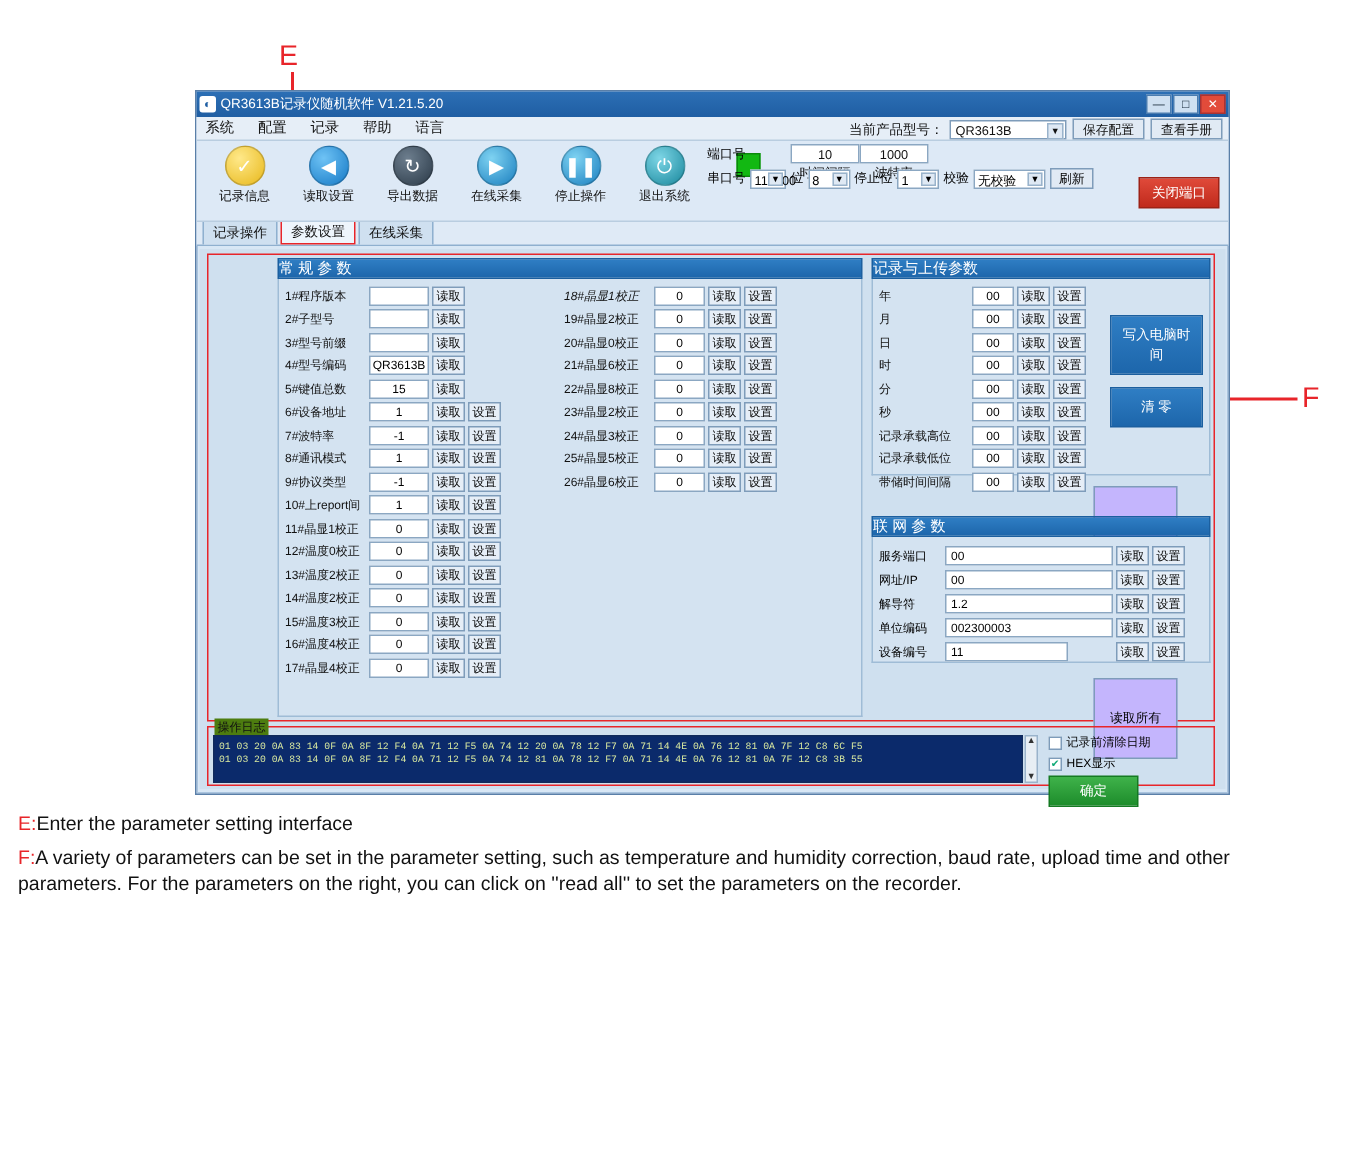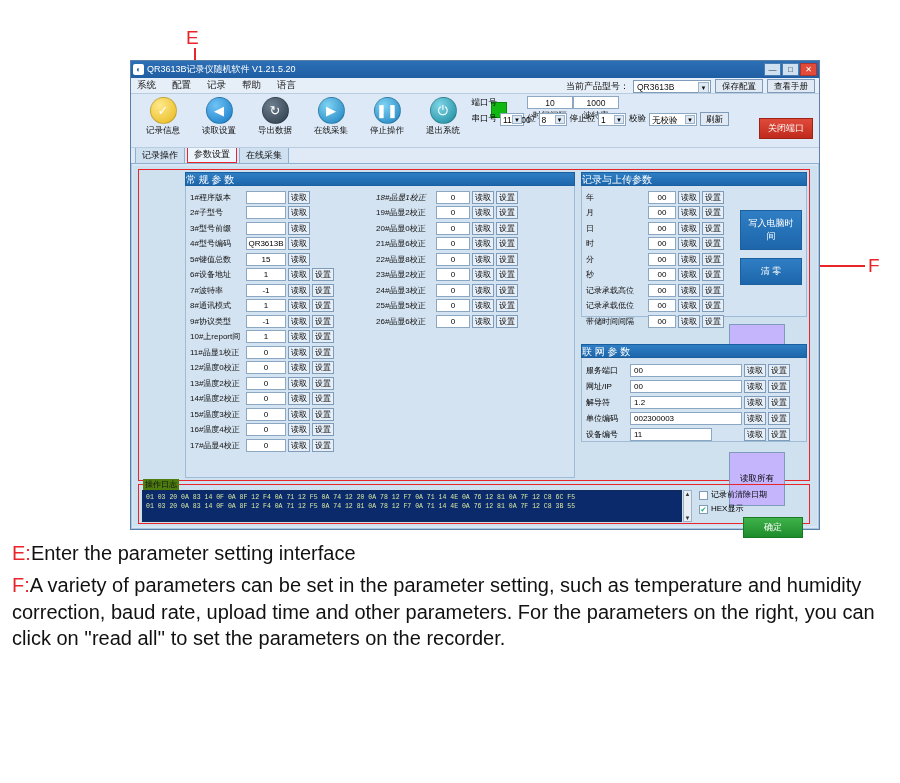--- a/index.html
+++ b/index.html
@@ -284,27 +284,27 @@
     font-size:6px; text-align:center; color:#333;
   }
   .log-right {
     position:absolute; left:560px; top:4px; width:108px; font-size:8px;
   }
   .chk { display:flex; align-items:flex-end; gap:3px; margin-bottom:3px;}
   .chk .box { width:9px; height:9px; border:1px solid #7e9cba; background:#fff; font-size:7px; line-height:8px; text-align:center; color:#1a7; }
   .ok-btn {
     background: linear-gradient(#3fb24a, #1d8c2b);
     border:1px solid #157a22; color:#fff;
-    font-size:9px; text-align:center; padding:3px 0; width:60px; margin-top:2px;margin-left:44px;
+    font-size:9px; text-align:center; padding:3px 0; width:60px; margin-top:2px;
   }
 
   
   .caption {
     position: absolute; left: 12px; top: 540px; width: 876px;
-    font-size: 20px; color: #111; line-height: 1.32;
+    font-size: 13px; color: #111; line-height: 1.32;
   }
   .caption .k { color: #e8252a; }
   .caption p { margin: 0 0 6px 0; }
 </style>
 </head>
 <body>
 
 <div class="page">
 
   <div class="ann-letter" style="left:186px; top:27px;">E</div>

